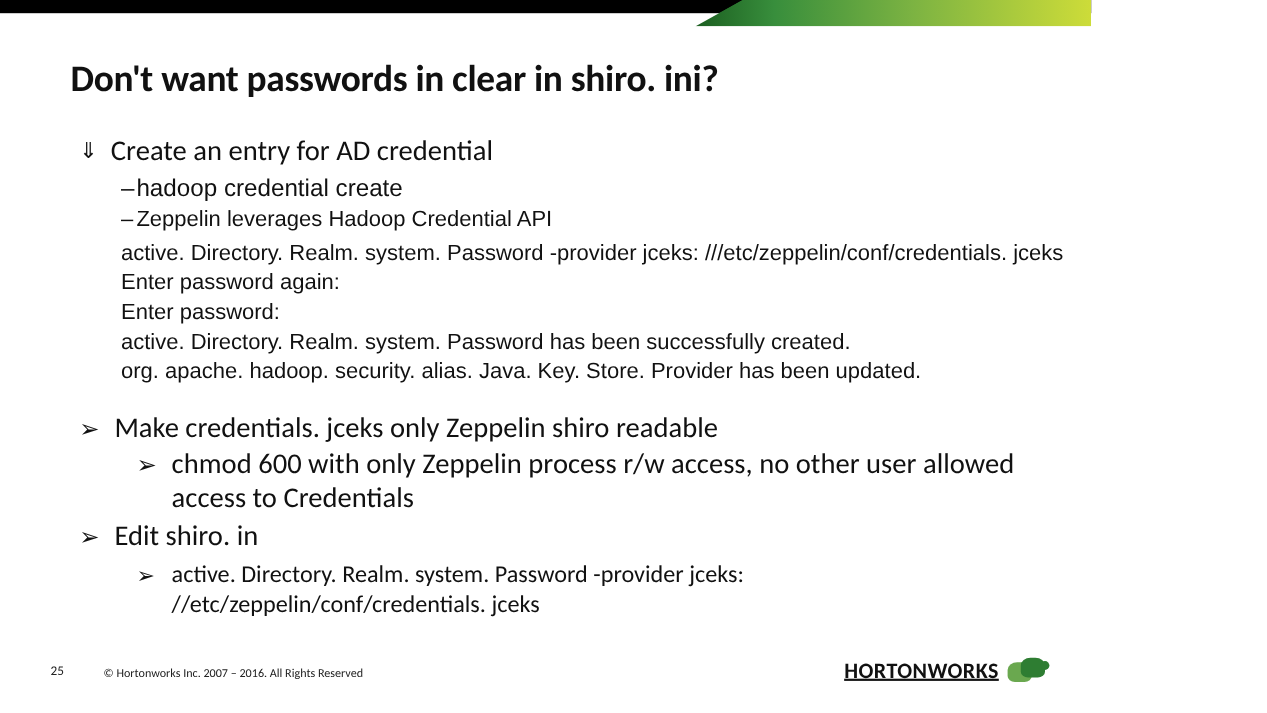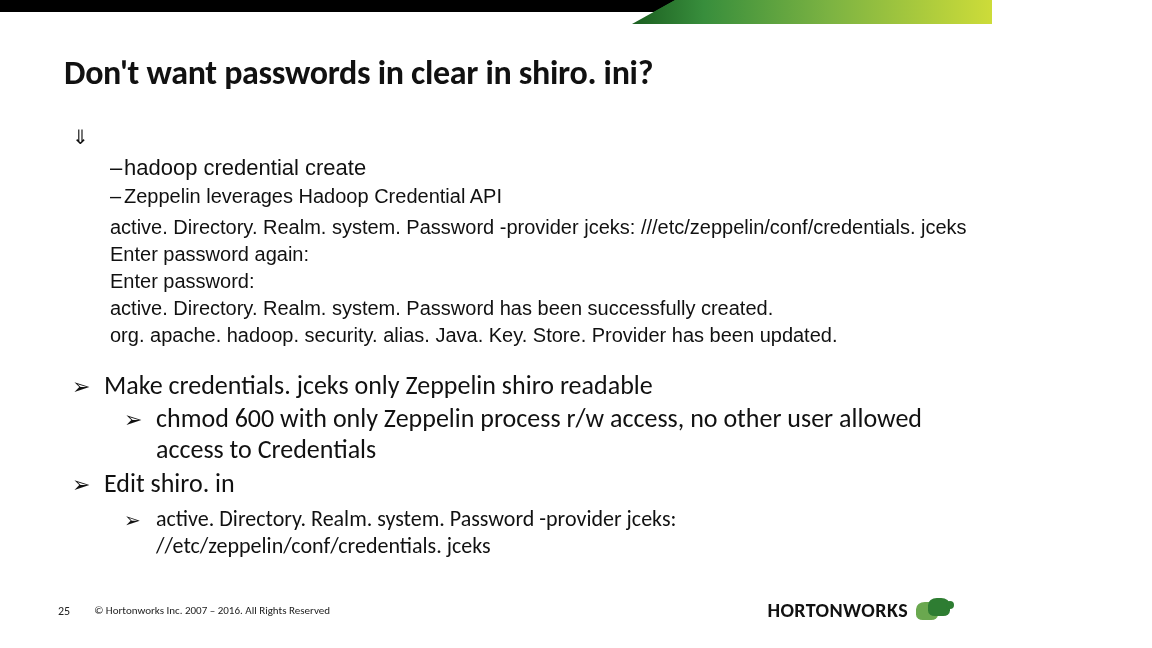--- a/index.html
+++ b/index.html
@@ -24,44 +24,45 @@
 
   .b2 { display: flex; align-items: flex-start; gap: 10px; font-size: 26px; margin-bottom: 2px; }
   .b2 .icon { font-size: 22px; margin-top: 4px; width: 22px; }
 
   .b2-sub { display: flex; align-items: flex-start; gap: 10px; font-size: 26px; margin-left: 52px; margin-bottom: 2px; line-height: 1.2; }
   .b2-sub .icon { font-size: 22px; margin-top: 4px; width: 22px; flex-shrink: 0; }
 
   .b2-sub2 { display: flex; align-items: flex-start; gap: 10px; font-size: 22px; margin-left: 52px; margin-top: 6px; }
   .b2-sub2 .icon { font-size: 20px; margin-top: 3px; width: 22px; flex-shrink: 0; }
 
-  .footer { position: absolute; bottom: 30px; left: 58px; font-size: 11px; color: #222; display: flex; align-items: flex-start; gap: 24px; }
+  .footer { position: absolute; bottom: 30px; left: 46px; font-size: 11px; color: #222; display: flex; align-items: flex-end; gap: 36px; }
   .page { font-size: 12px; }
 
-  .logo { position: absolute; bottom: 24px; right: 40px; display: flex; align-items: center; gap: 6px; }
+  .logo { position: absolute; bottom: 24px; right: 40px; display: flex; align-items: center; gap: 6px; text-decoration: underline; }
   .logo .name { font-size: 20px; font-weight: 700; letter-spacing: 0.4px; color: #111; }
   .elephants { width: 36px; height: 28px; position: relative; margin-left:2px; }
   .eleph { position: absolute; width: 22px; height: 18px; border-radius: 40% 40% 30% 30%; }
   .eleph.e1 { background: #6aa84f; left: 0; top: 6px; }
   .eleph.e2 { background: #2e7d32; left: 12px; top: 2px; }
   .eleph::after { content:""; position:absolute; right:-4px; top:3px; width:8px; height:8px; border-radius:50%; background:inherit; }
 </style>
 </head>
 <body>
 
 <div class="slide">
   <div class="topbar"></div>
   <div class="topbar-right"></div>
 
   <div class="title">Don't want passwords in clear in shiro. ini?</div>
 
   <div class="content">
 
     <div class="b1">
       <span class="icon">⇓</span>
+      <span>Create an entry for AD credential</span>
     </div>
 
     <div class="sub" style="font-size:22px;">
       <span class="dash">–</span><span>hadoop credential create</span>
     </div>
     <div class="sub">
       <span class="dash">–</span><span>Zeppelin leverages Hadoop Credential API</span>
     </div>
 
     <div class="code">

